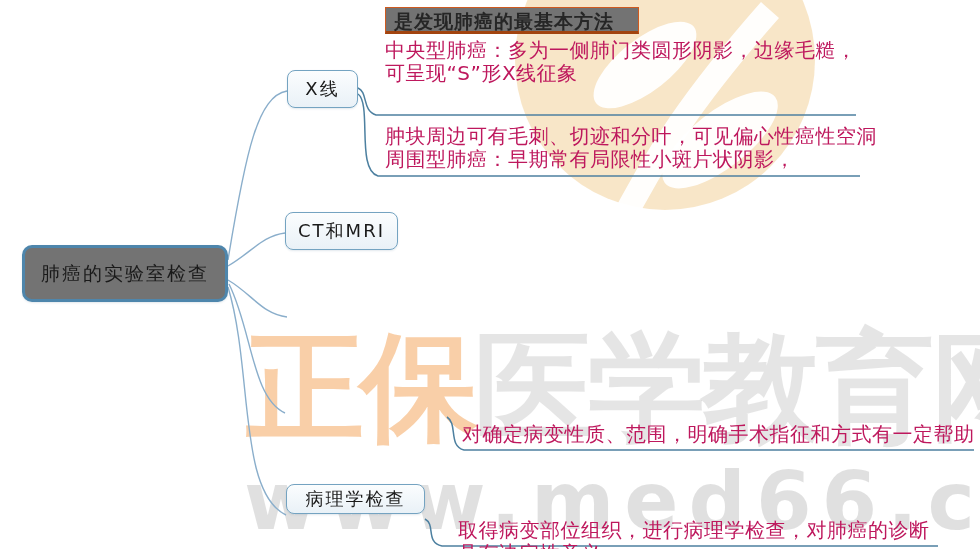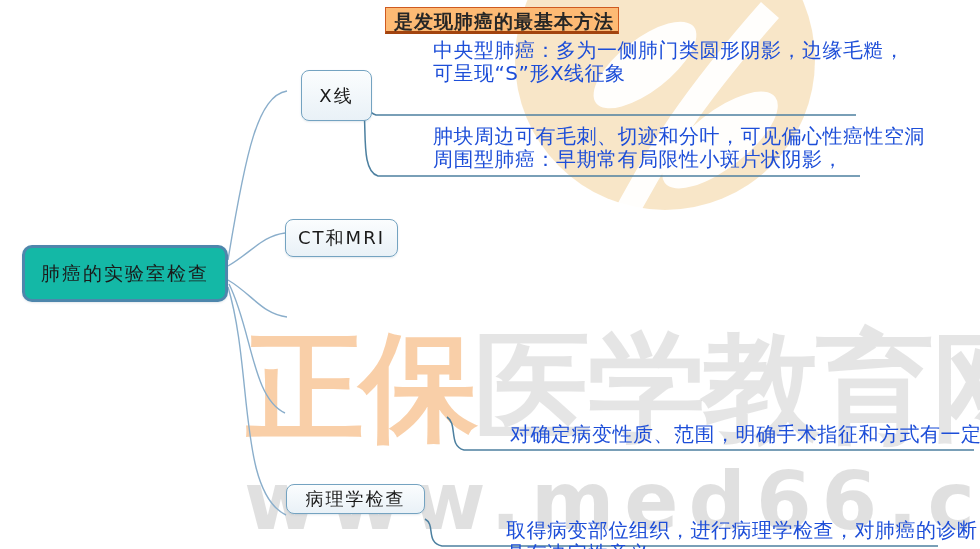--- a/index.html
+++ b/index.html
@@ -25,32 +25,32 @@
   
   .node{
     position:absolute;z-index:2;box-sizing:border-box;
     border:1px solid #74A3C1;border-radius:8px;
     background:linear-gradient(180deg,#FBFDFE 0%,#E9F1F7 100%);
     display:flex;align-items:center;justify-content:center;
     font-size:18px;color:#1a1a1a;letter-spacing:2px;white-space:nowrap;
     box-shadow:0 1px 2px rgba(70,110,140,0.15);
   }
   .node.root{
-    border:3px solid #4E86AC;border-radius:10px;background:#14b8a6;
+    border:3px solid #4E86AC;border-radius:10px;background:#737373;
     font-size:19px;
   }
   
   .callout{
     position:absolute;z-index:2;box-sizing:border-box;
-    background:#fdba74;border:1px solid #CF5A20;border-bottom:3px solid #A2440F;
+    background:#737373;border:1px solid #CF5A20;border-bottom:3px solid #A2440F;
     color:#262626;font-size:19px;font-weight:bold;
-    padding:1px 4px 0 8px;height:27px;line-height:25px;white-space:nowrap;letter-spacing:1px;
+    padding:1px 24px 0 8px;height:27px;line-height:25px;white-space:nowrap;letter-spacing:1px;
   }
   
-  .note{position:absolute;z-index:2;color:#1d4ed8;margin-left:48px;}
+  .note{position:absolute;z-index:2;color:#be185d;}
   .note .ln{font-size:20px;line-height:23px;white-space:nowrap;letter-spacing:0.5px;}
 </style>
 </head>
 <body>
 
 <div class="canvas">
 
   <div class="wm-brand"><span class="wm-orange">正保</span><span class="wm-gray">医学教育网</span></div>
   <div class="wm-url">www.med66.com</div>
 
@@ -76,25 +76,25 @@
       <path d="M358,94 C372,104 356,170 378,176 L860,176"></path>
       <path d="M447,417 C458,424 448,446 464,450 L974,450"></path>
       <path d="M425,519 C436,525 425,542 442,546 L938,546"></path>
     </g>
   </svg>
 
   <div class="node root" style="left:22px;top:245px;width:206px;height:57px">
     <span>肺癌的实验室检查</span>
   </div>
 
-  <div class="node" style="left:301px;top:70px;width:71px;height:51px">
+  <div class="node" style="left:287px;top:70px;width:71px;height:38px">
     <span>X线</span>
   </div>
 
-  <div class="node" style="left:285px;top:219px;width:113px;height:38px">
+  <div class="node" style="left:285px;top:212px;width:113px;height:38px">
     <span>CT和MRI</span>
   </div>
 
 
 
   <div class="node" style="left:286px;top:484px;width:139px;height:30px">
     <span>病理学检查</span>
   </div>
 
   <div class="callout" style="left:385px;top:7px">是发现肺癌的最基本方法</div>

